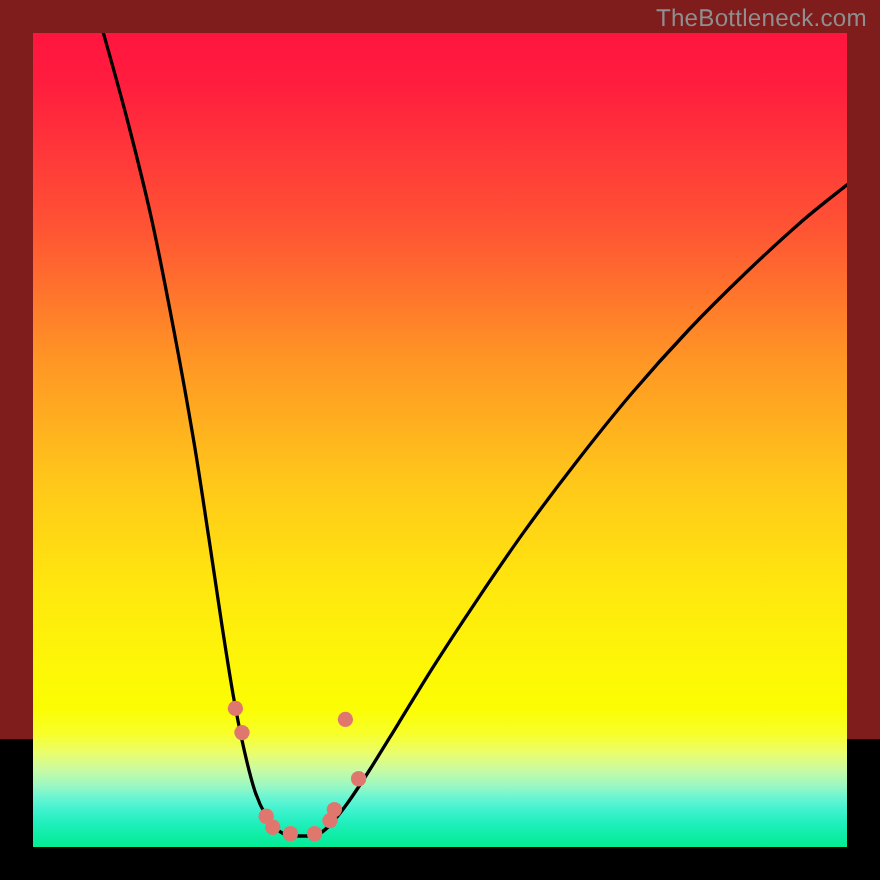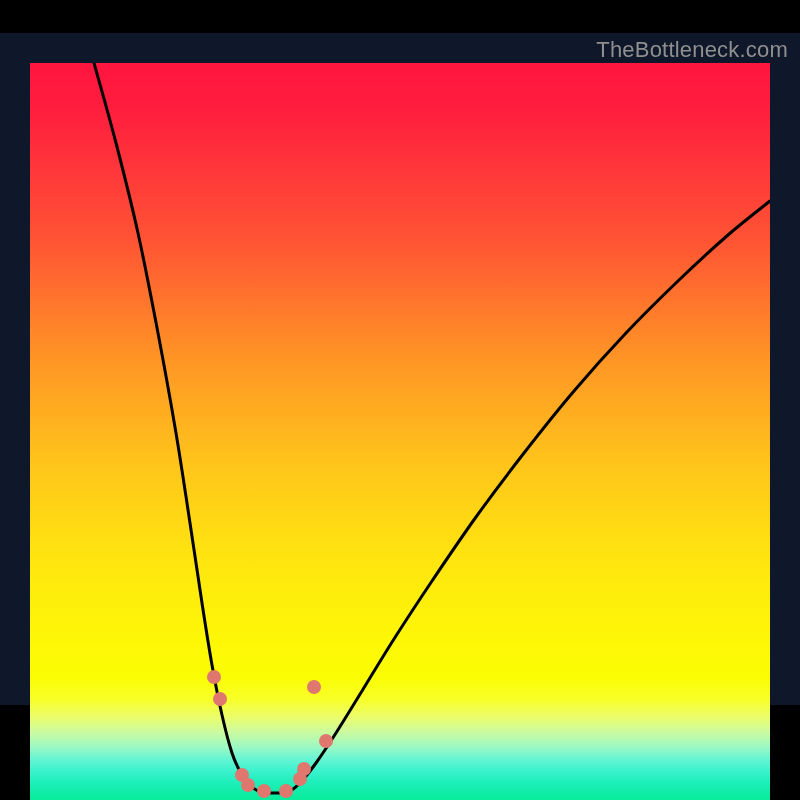--- a/index.html
+++ b/index.html
@@ -9,22 +9,21 @@
     height: 800px;
     background: #000;
     overflow: hidden;
   }
   .frame {
     position: absolute;
     left: 0;
     top: 0;
     width: 800px;
     height: 672px;
-    background: #0f172a;
-    margin-top: 33px;
+    background: #7f1d1d;
   }
   .plot-area {
     position: absolute;
     left: 30px;
     top: 30px;
     width: 740px;
     height: 740px;
     overflow: hidden;
   }
   .gradient {

